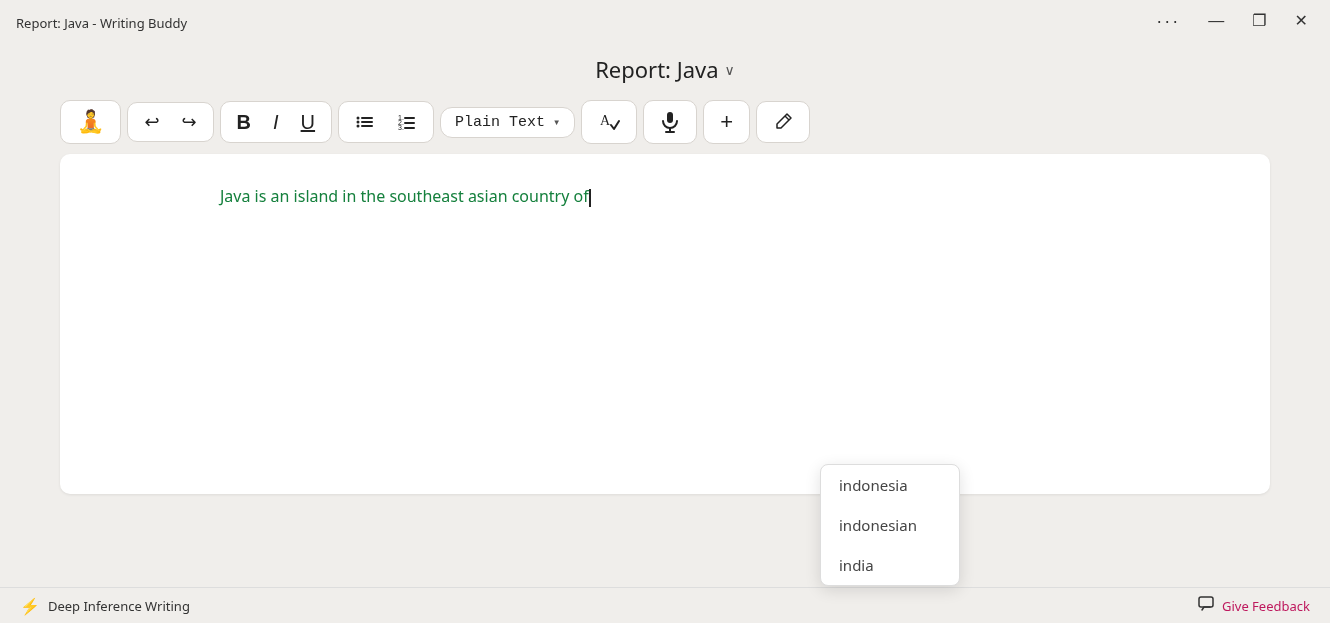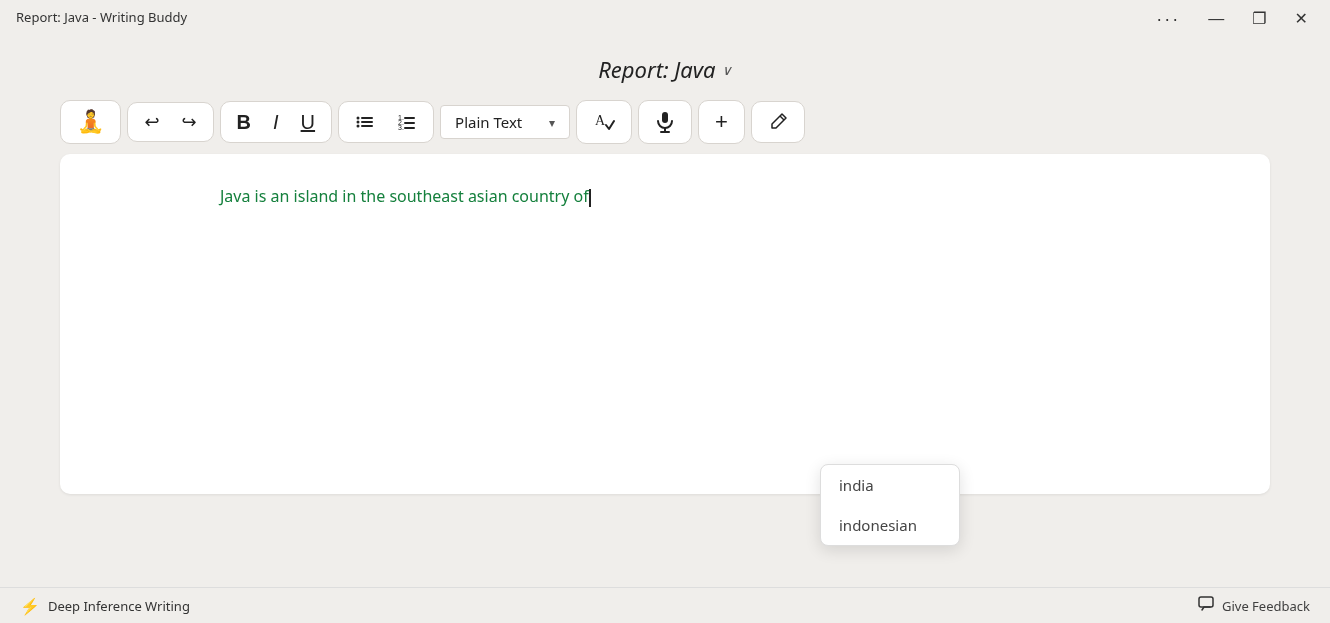--- a/index.html
+++ b/index.html
@@ -8,21 +8,21 @@
       background: #f0eeeb;
       width: 1330px;
       height: 623px;
       overflow: hidden;
       position: relative;
     }
 
     
     .title-bar {
       display: flex;
-      align-items: flex-start;
+      align-items: flex-end;
       justify-content: space-between;
       padding: 8px 16px;
       background: #f0eeeb;
       height: 40px;
     }
     .title-bar-title {
       font-size: 13px;
       color: #333;
     }
     .title-bar-controls {
@@ -46,21 +46,20 @@
       padding: 14px 0 10px;
     }
     .doc-title {
       font-size: 22px;
       font-weight: 400;
       color: #222;
       display: inline-flex;
       align-items: center;
       gap: 6px;
       cursor: pointer;
-      font-style: italic;
     }
     .doc-title-chevron {
       font-size: 14px;
       color: #555;
     }
 
     
     .toolbar {
       display: flex;
       align-items: center;
@@ -95,26 +94,27 @@
     }
     .toolbar-btn.bold { font-weight: 700; font-size: 20px; }
     .toolbar-btn.italic { font-style: italic; font-size: 20px; }
     .toolbar-btn.underline { text-decoration: underline; font-size: 20px; }
 
     .format-select {
       display: flex;
       align-items: center;
       background: #fff;
       border: 1px solid #d8d4cf;
-      border-radius: 4px;
+      border-radius: 12px;
       padding: 6px 14px;
       gap: 8px;
       cursor: pointer;
       min-width: 130px;
       justify-content: space-between;
+      font-family: Liberation Mono, monospace;
     }
     .format-select-label {
       font-size: 15px;
       color: #222;
     }
     .format-select-arrow {
       font-size: 12px;
       color: #555;
     }
 
@@ -183,21 +183,21 @@
     }
     .status-lightning {
       color: #333;
       font-size: 16px;
     }
     .status-right {
       display: flex;
       align-items: center;
       gap: 8px;
       font-size: 13px;
-      color: #404040;
+      color: #be185d;
       cursor: pointer;
     }
     .feedback-icon {
       font-size: 15px;
     }
 
     
     .dots-btn {
       letter-spacing: 2px;
       font-size: 18px;
@@ -301,22 +301,23 @@
     </button>
   </div>
 </div>
 
 <div class="editor-container">
   <div style="font-size:16px;color:#15803d;line-height:1.6;">
     <span>Java is an island in the southeast asian country of</span><span class="cursor"></span>
   </div>
 
   <div class="autocomplete-dropdown">
+    <div class="autocomplete-item">indonesia</div>
+    <div class="autocomplete-item">indonesian</div>
     <div class="autocomplete-item">india</div>
-    <div class="autocomplete-item">indonesian</div>
   </div>
 </div>
 
 <div class="status-bar">
   <div class="status-left">
     <span class="status-lightning">⚡</span>
     <span>Deep Inference Writing</span>
   </div>
   <div class="status-right">
     <span class="feedback-icon">

